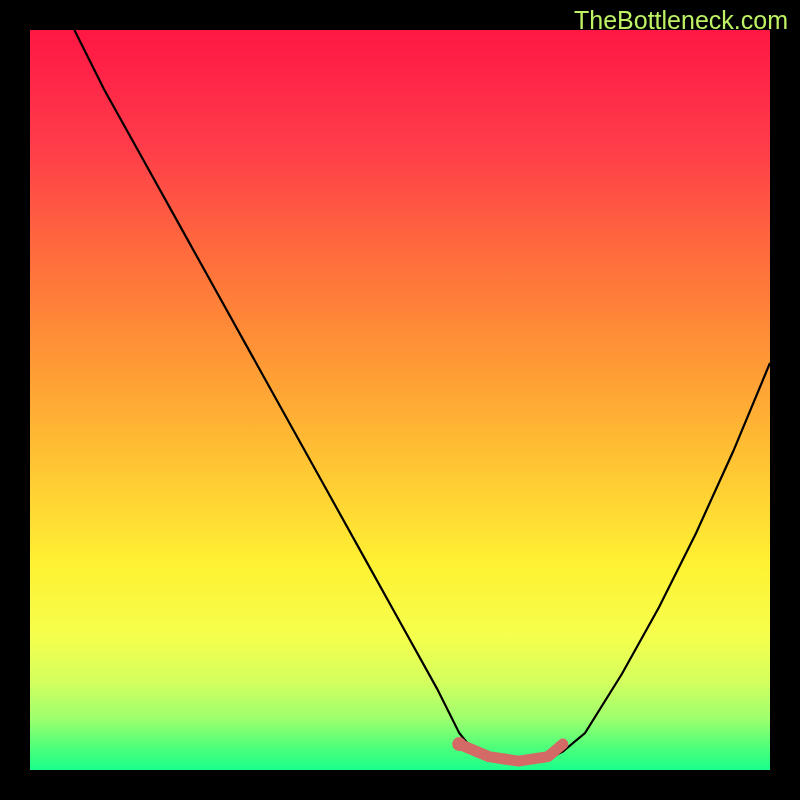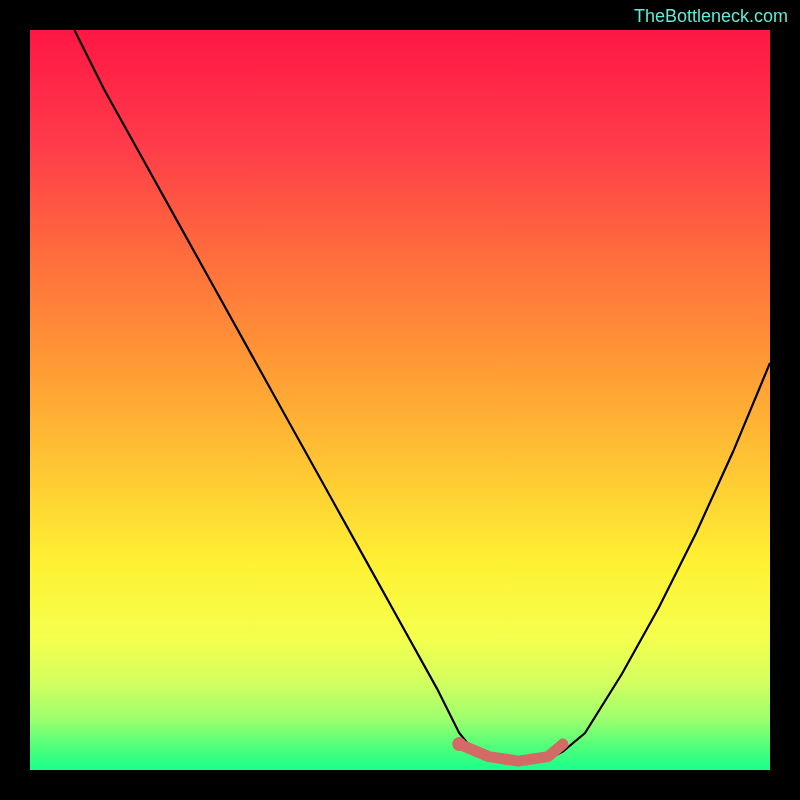--- a/index.html
+++ b/index.html
@@ -1,22 +1,22 @@
 <!DOCTYPE html>
 <html><head>
   <meta charset="utf-8">
   <style>
     * { margin: 0; padding: 0; box-sizing: border-box; }
     body { width: 800px; height: 800px; background: #000; position: relative; font-family: Arial, sans-serif; }
     .attribution {
       position: absolute;
       top: 6px;
       right: 12px;
-      color: #5eead4;
-      font-size: 18px;
+      color: #bef264;
+      font-size: 25px;
       font-weight: 500;
       z-index: 10;
     }
     .chart-area {
       position: absolute;
       left: 30px;
       top: 30px;
       width: 740px;
       height: 740px;
     }

